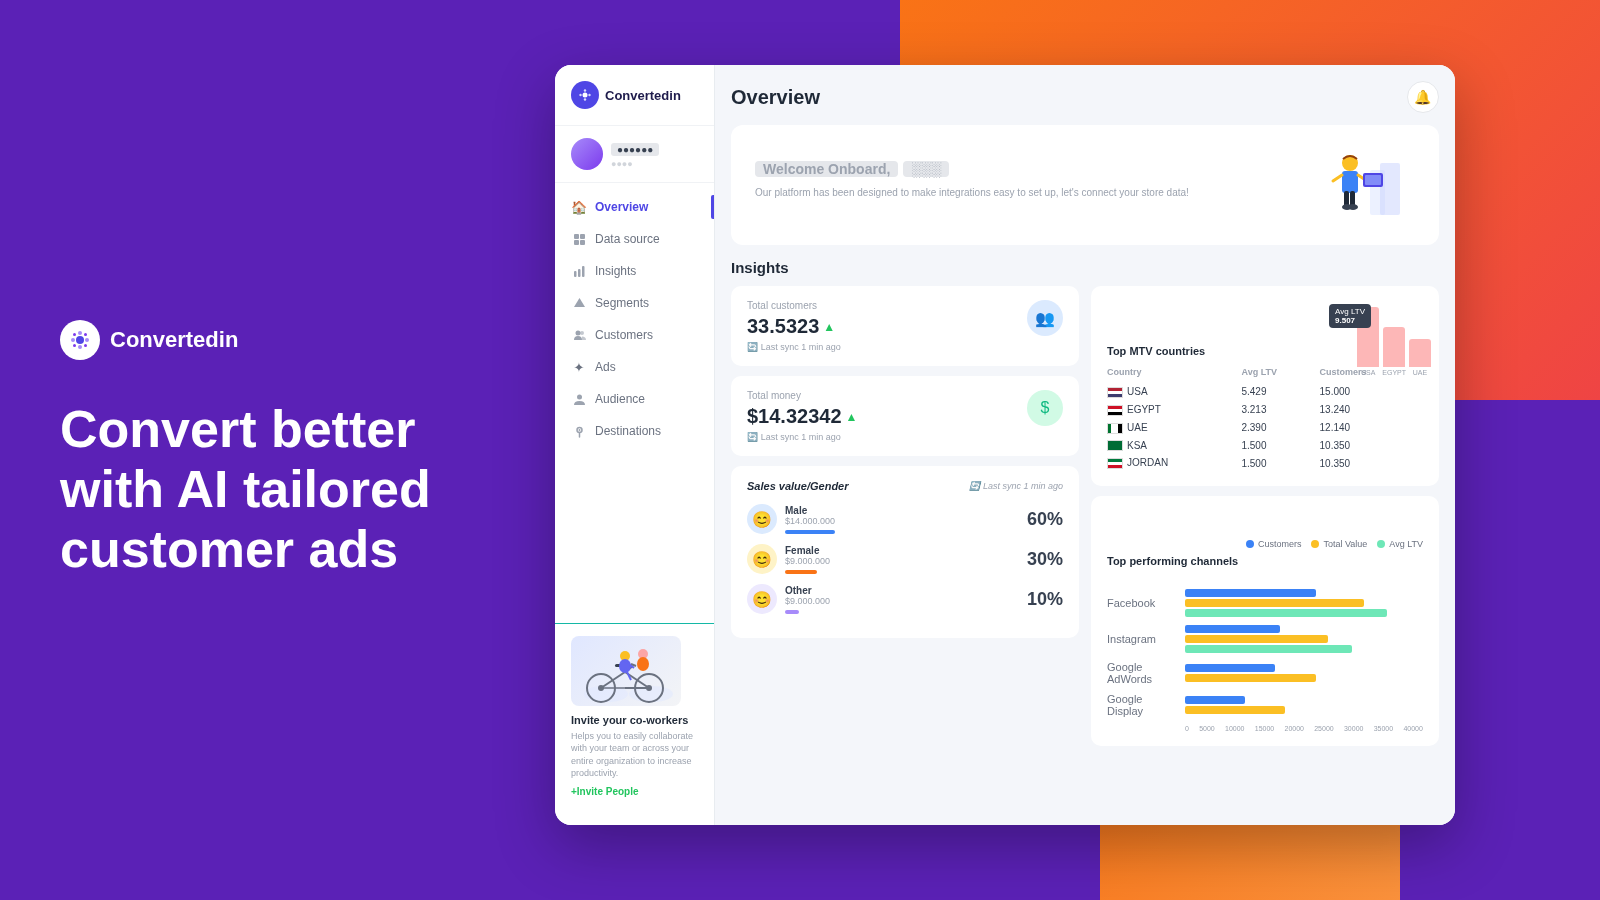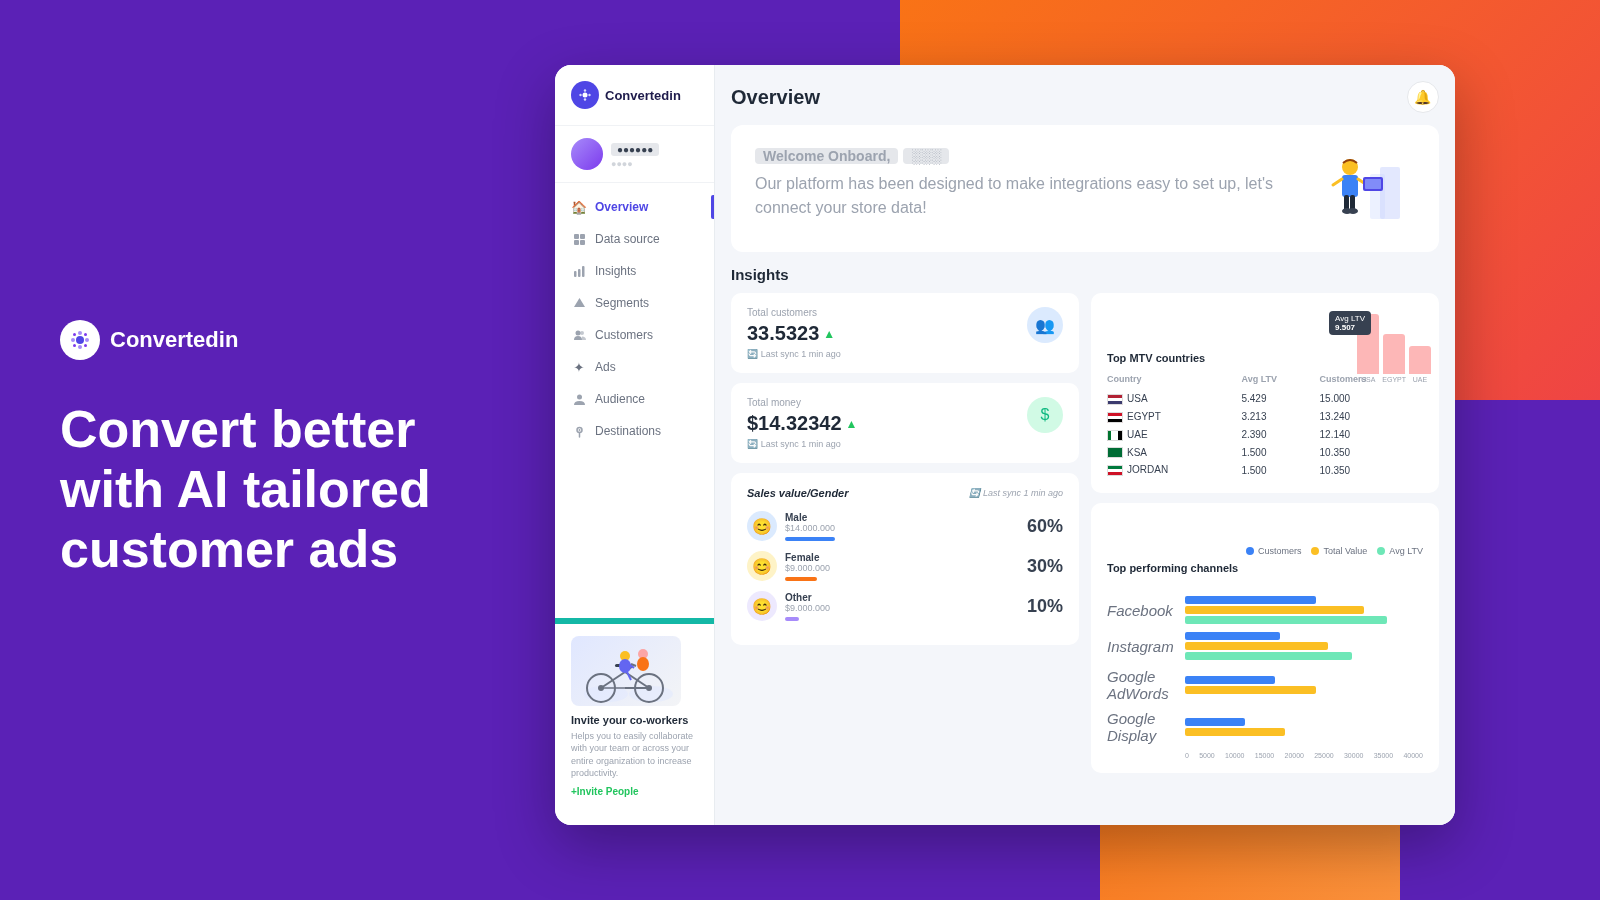--- a/index.html
+++ b/index.html
@@ -156,21 +156,21 @@
       background: #4f46e5;
       border-radius: 2px 0 0 2px;
     }
     .sidebar-icon {
       width: 16px; height: 16px;
       display: flex; align-items: center; justify-content: center;
       font-size: 13px;
     }
     .sidebar-invite {
       padding: 12px 16px;
-      border-top: 6px solid #14b8a6;
+      border-top: 1px solid #14b8a6;
     }
     .sidebar-invite-img {
       width: 110px;
       height: 70px;
       background: linear-gradient(135deg, #e0e7ff, #f3f4f6);
       border-radius: 8px;
       margin-bottom: 8px;
       display: flex; align-items: center; justify-content: center;
       overflow: hidden;
     }
@@ -244,21 +244,21 @@
       margin-bottom: 6px;
     }
     .welcome-title span {
       background: #e5e7eb;
       border-radius: 4px;
       padding: 0 8px;
       font-size: 14px;
       color: #9ca3af;
     }
     .welcome-desc {
-      font-size: 16px;
+      font-size: 10px;
       color: #9ca3af;
       margin-bottom: 12px;
       line-height: 1.5;
     }
     .welcome-actions {
       display: flex;
       gap: 10px;
     }
     .btn-primary {
       background: #22c55e;
@@ -446,25 +446,24 @@
       width: 8px; height: 8px;
       border-radius: 50%;
     }
     .channel-row {
       display: flex;
       align-items: center;
       gap: 8px;
       margin-bottom: 8px;
     }
     .channel-name {
-      font-size: 15px;
+      font-size: 11px;
       color: #6b7280;
       width: 70px;
       flex-shrink: 0;
-      font-style: italic;
     }
     .channel-bars {
       flex: 1;
       display: flex;
       flex-direction: column;
       gap: 2px;
     }
     .channel-bar {
       height: 8px;
       border-radius: 2px;

